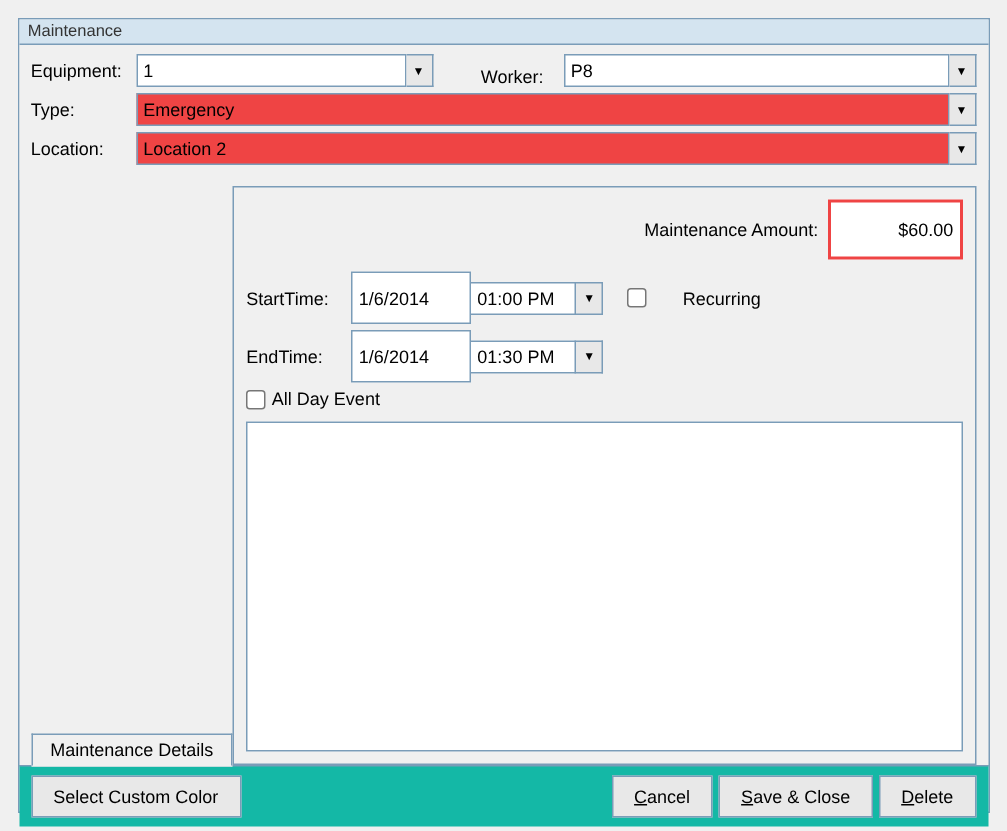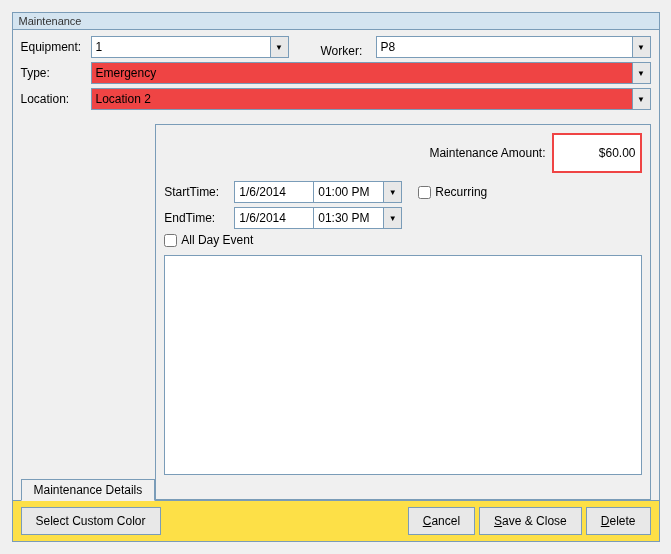--- a/index.html
+++ b/index.html
@@ -176,41 +176,42 @@
       margin-bottom: 4px;
     }
 
     .details-label {
       width: 70px;
       font-size: 12px;
     }
 
     .date-input {
       width: 80px;
-      height: 22px;
+      height: 35px;
       border: 1px solid #7a9cb8;
       background: #fff;
       font-size: 12px;
       padding: 2px 4px;
     }
 
     .time-input {
       width: 70px;
       height: 22px;
       border: 1px solid #7a9cb8;
       border-left: none;
       background: #fff;
       font-size: 12px;
       padding: 2px 4px;
     }
 
     .recurring-section {
       display: flex;
       align-items: center;
       margin-left: 16px;
+      gap: 20px;
     }
 
     .checkbox {
       margin-right: 4px;
       cursor: pointer;
     }
 
     .all-day-row {
       display: flex;
       align-items: center;
@@ -223,21 +224,21 @@
       height: 220px;
       border: 1px solid #7a9cb8;
       background: #fff;
     }
 
     .footer {
       border-top: 1px solid #7a9cb8;
       display: flex;
       align-items: center;
       padding: 6px 8px;
-      background: #fde047;
+      background: #14b8a6;
       gap: 4px;
     }
 
     .footer-btn {
       height: 28px;
       padding: 0 14px;
       border: 1px solid #7a9cb8;
       background: #e8e8e8;
       font-size: 12px;
       cursor: pointer;

